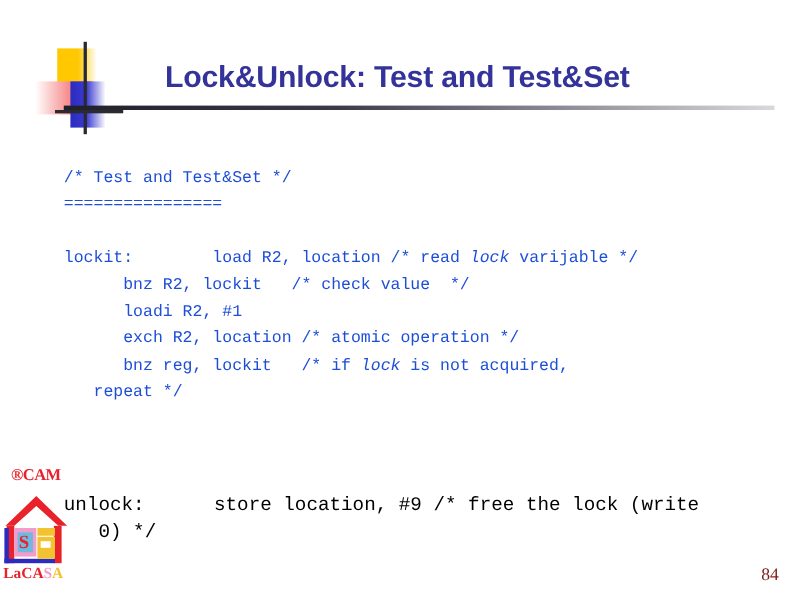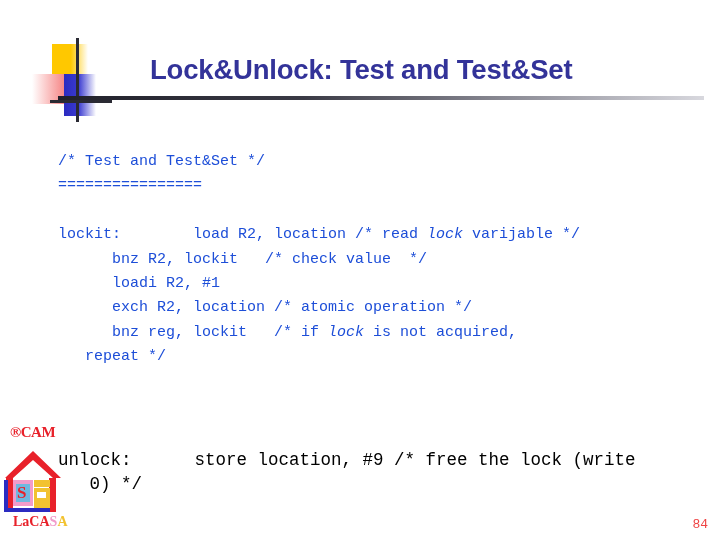--- a/index.html
+++ b/index.html
@@ -231,35 +231,34 @@
     background: #FFFFFF;
   }
   #lacasa-text {
     position: absolute;
     left: 1px;
     top: 90px;
     font-family: "Liberation Serif", serif;
     font-size: 14px;
     font-weight: bold;
     white-space: nowrap;
-    margin-left: 10px;
   }
   #lacasa-text .la { color: #E8212A; }
   #lacasa-text .ca { color: #E8212A; }
   #lacasa-text .c2 { color: #F2C230; }
   #lacasa-text .sa { color: #F29CCB; }
 
   
   #page-number {
     position: absolute;
     right: 12px;
     bottom: 8px;
-    font-family: Liberation Mono, monospace;
-    font-size: 13px;
-    color: #ef4444;
+    font-family: Liberation Serif, serif;
+    font-size: 16px;
+    color: #7f1d1d;
   }
 </style>
 </head>
 <body>
 
 <div id="title-deco">
   <div class="deco-yellow"></div>
   <div class="deco-red"></div>
   <div class="deco-blue"></div>
   <div class="deco-vline"></div>

